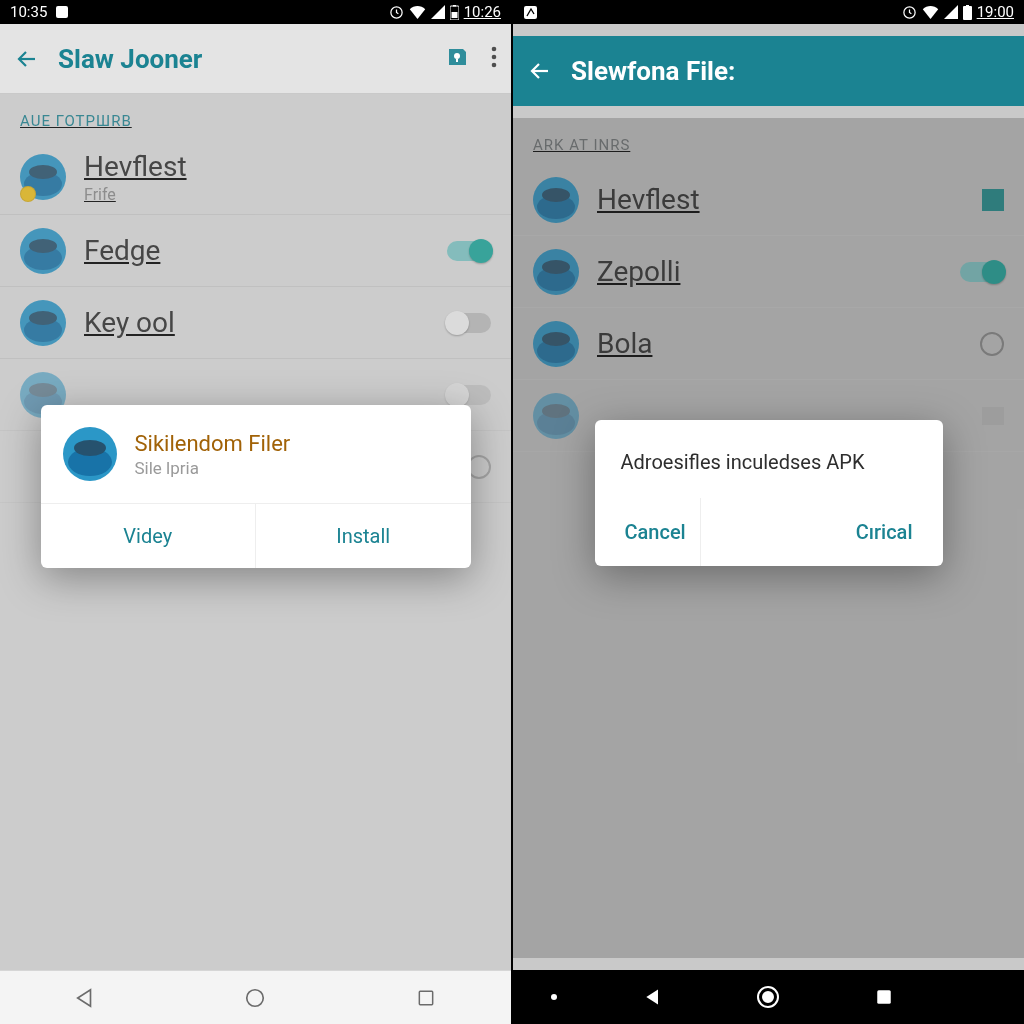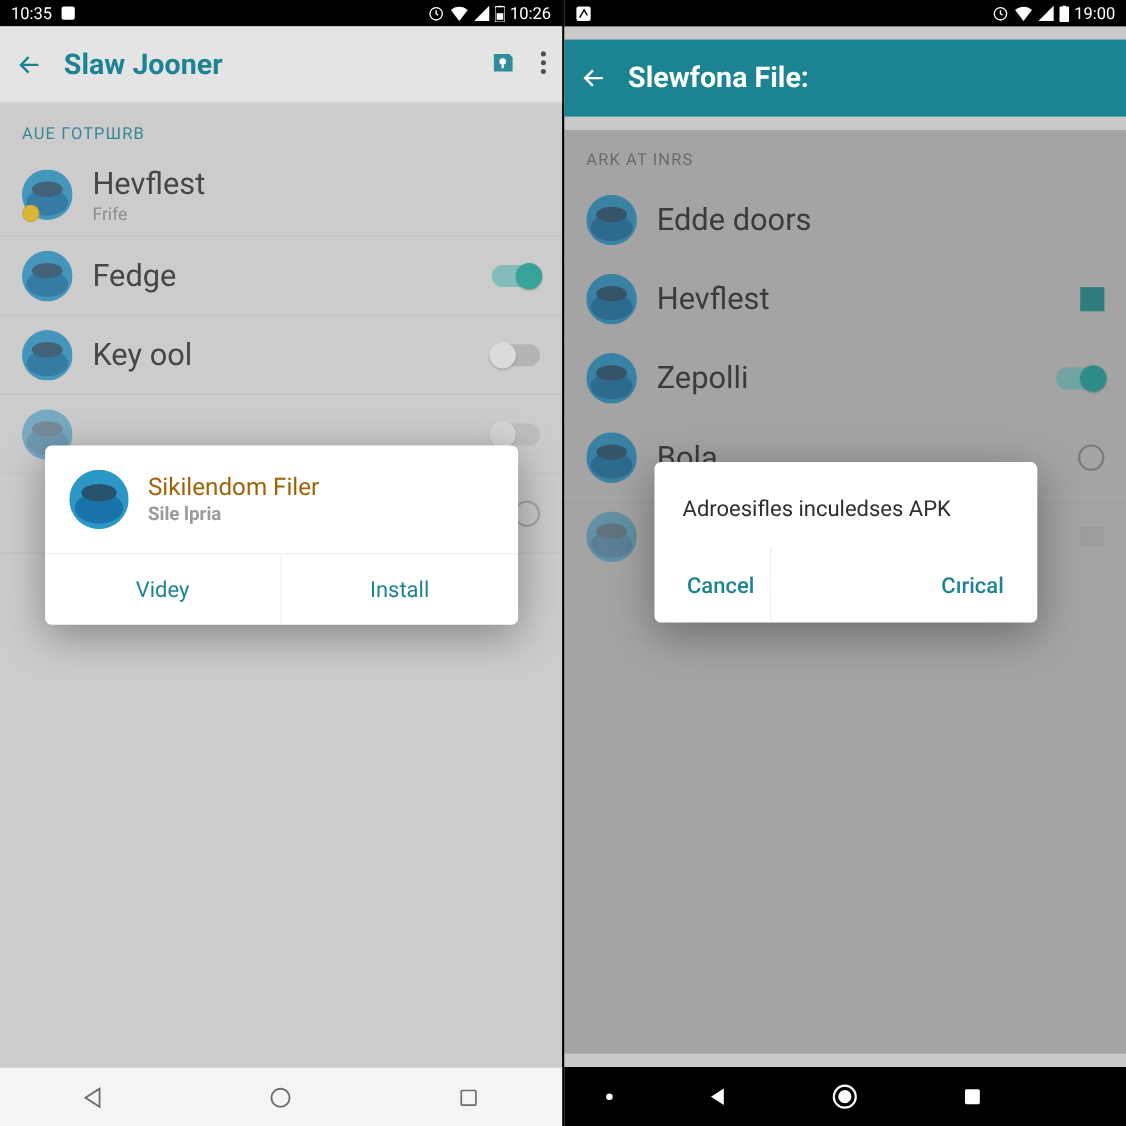--- a/index.html
+++ b/index.html
@@ -2,21 +2,21 @@
 <html><head>
 <meta charset="utf-8">
 <style>
 * { margin: 0; padding: 0; box-sizing: border-box; font-family: Roboto, -apple-system, BlinkMacSystemFont, sans-serif; }
 body { width: 1024px; height: 1024px; display: flex; background: #000; }
 .phone { flex: 1; display: flex; flex-direction: column; position: relative; background: #dedede; }
 .phone.left { border-right: 2px solid #000; }
 .phone.right { background: #c9c9c9; gap: 12px; }
 .statusbar { height: 24px; background: #000; color: #fff; display: flex; align-items: center; justify-content: space-between; padding: 0 10px; font-size: 15px; font-weight: 400; }
 .statusbar .sb-left { display: flex; align-items: center; gap: 8px; }
-.statusbar .sb-right { display: flex; align-items: center; gap: 5px; }
+.statusbar .sb-right { display: flex; align-items: center; gap: 5px; text-decoration: underline; }
 .sb-icon { display: inline-flex; align-items: center; }
 .appbar { height: 70px; display: flex; align-items: center; padding: 0 14px; gap: 18px; }
 .appbar.light { background: #e4e4e4; border-bottom: 1px solid #c9c9c9; }
 .appbar.dark { background: #1b8392; color: #fff; }
 .appbar .title { font-size: 26px; font-weight: 700; flex: 1; }
 .appbar.light .title { color: #1b8392; }
 .appbar .back { width: 26px; height: 26px; display: flex; align-items: center; justify-content: center; }
 .appbar .actions { display: flex; align-items: center; gap: 22px; }
 .section-header { padding: 18px 20px 10px; font-size: 15px; letter-spacing: 1px; }
 .section-header.teal { color: #1b8392; }
@@ -34,32 +34,32 @@
 .checkbox-sq { width: 22px; height: 22px; background: #1b8e8e; flex-shrink: 0; }
 .radio { width: 24px; height: 24px; border-radius: 50%; border: 2px solid #8a8a8a; flex-shrink: 0; }
 .scrim { position: absolute; inset: 0; background: rgba(0,0,0,0.08); pointer-events: none; }
 .phone.right .scrim { background: rgba(0,0,0,0.18); }
 .dialog { position: absolute; background: #fff; border-radius: 6px; box-shadow: 0 10px 40px rgba(0,0,0,0.35); left: 50%; transform: translateX(-50%); }
 .dialog.d1 { top: 405px; width: 430px; }
 .dialog.d2 { top: 420px; width: 348px; }
 .dialog-header { display: flex; align-items: center; gap: 18px; padding: 22px 22px 8px; }
 .dialog-header .avatar { width: 54px; height: 54px; }
 .dialog-header .d-title { font-size: 22px; color: #a16207; }
-.dialog-header .d-sub { font-size: 17px; color: #9a9a9a; margin-top: 2px; font-weight: bold; }
+.dialog-header .d-sub { font-size: 17px; color: #9a9a9a; margin-top: 2px; }
 .dialog-actions { display: flex; border-top: 1px solid #eee; margin-top: 14px; }
 .dialog-actions button { flex: 1; border: none; background: none; padding: 20px 0; font-size: 20px; color: #1b8392; cursor: pointer; }
 .dialog-actions button:first-child { border-right: 1px solid #eee; }
 .d2 .d-body { padding: 30px 26px 10px; font-size: 20px; color: #2e2e2e; }
 .d2 .dialog-actions { border-top: none; justify-content: space-between; padding: 0 16px; }
 .d2 .dialog-actions button { flex: 0 0 auto; padding: 22px 14px; font-weight: 500; }
 .navbar { height: 54px; display: flex; align-items: center; justify-content: space-around; }
 .navbar.light { background: #f4f4f4; border-top: 1px solid #d6d6d6; }
 .navbar.dark { background: #000; color: #fff; }
 .nav-btn { width: 40px; height: 40px; display: flex; align-items: center; justify-content: center; }
-.content { flex: 1; overflow: hidden; position: relative; }
+.content { flex: 1; overflow: hidden; position: relative; text-decoration: underline; }
 .avatar svg { width: 100%; height: 100%; }
 .badge { position: absolute; bottom: -2px; left: 0px; width: 16px; height: 16px; background: #f0c11a; border-radius: 50%; border: 1px solid rgba(0,0,0,0.1); }
 .dimmed .row, .dimmed .section-header { opacity: 0.82; }
 .dot { width: 6px; height: 6px; background: #fff; border-radius: 50%; }
 </style>
 </head>
 <body>
 
 <div class="phone left">
   <div class="statusbar">
@@ -262,30 +262,20 @@
   <div class="content dimmed">
     <div class="section-header grey">ARK AT INRS</div>
     <div class="list">
       <div class="row">
         <div class="avatar"><svg viewBox="0 0 46 46">
               <circle cx="23" cy="23" r="23" fill="#2b97c7"></circle>
               <ellipse cx="23" cy="30" rx="19" ry="12" fill="#1873a8"></ellipse>
               <ellipse cx="23" cy="18" rx="14" ry="7" fill="#26526e"></ellipse>
             </svg></div>
         <div class="label-group">
-            <span class="label">Edde doors</span>
-          </div>
-      </div>
-      <div class="row">
-        <div class="avatar"><svg viewBox="0 0 46 46">
-              <circle cx="23" cy="23" r="23" fill="#2b97c7"></circle>
-              <ellipse cx="23" cy="30" rx="19" ry="12" fill="#1873a8"></ellipse>
-              <ellipse cx="23" cy="18" rx="14" ry="7" fill="#26526e"></ellipse>
-            </svg></div>
-        <div class="label-group">
             <span class="label">Hevflest</span>
           </div>
         <div class="checkbox-sq"></div>
       </div>
       <div class="row">
         <div class="avatar"><svg viewBox="0 0 46 46">
               <circle cx="23" cy="23" r="23" fill="#2b97c7"></circle>
               <ellipse cx="23" cy="30" rx="19" ry="12" fill="#1873a8"></ellipse>
               <ellipse cx="23" cy="18" rx="14" ry="7" fill="#26526e"></ellipse>
             </svg></div>

